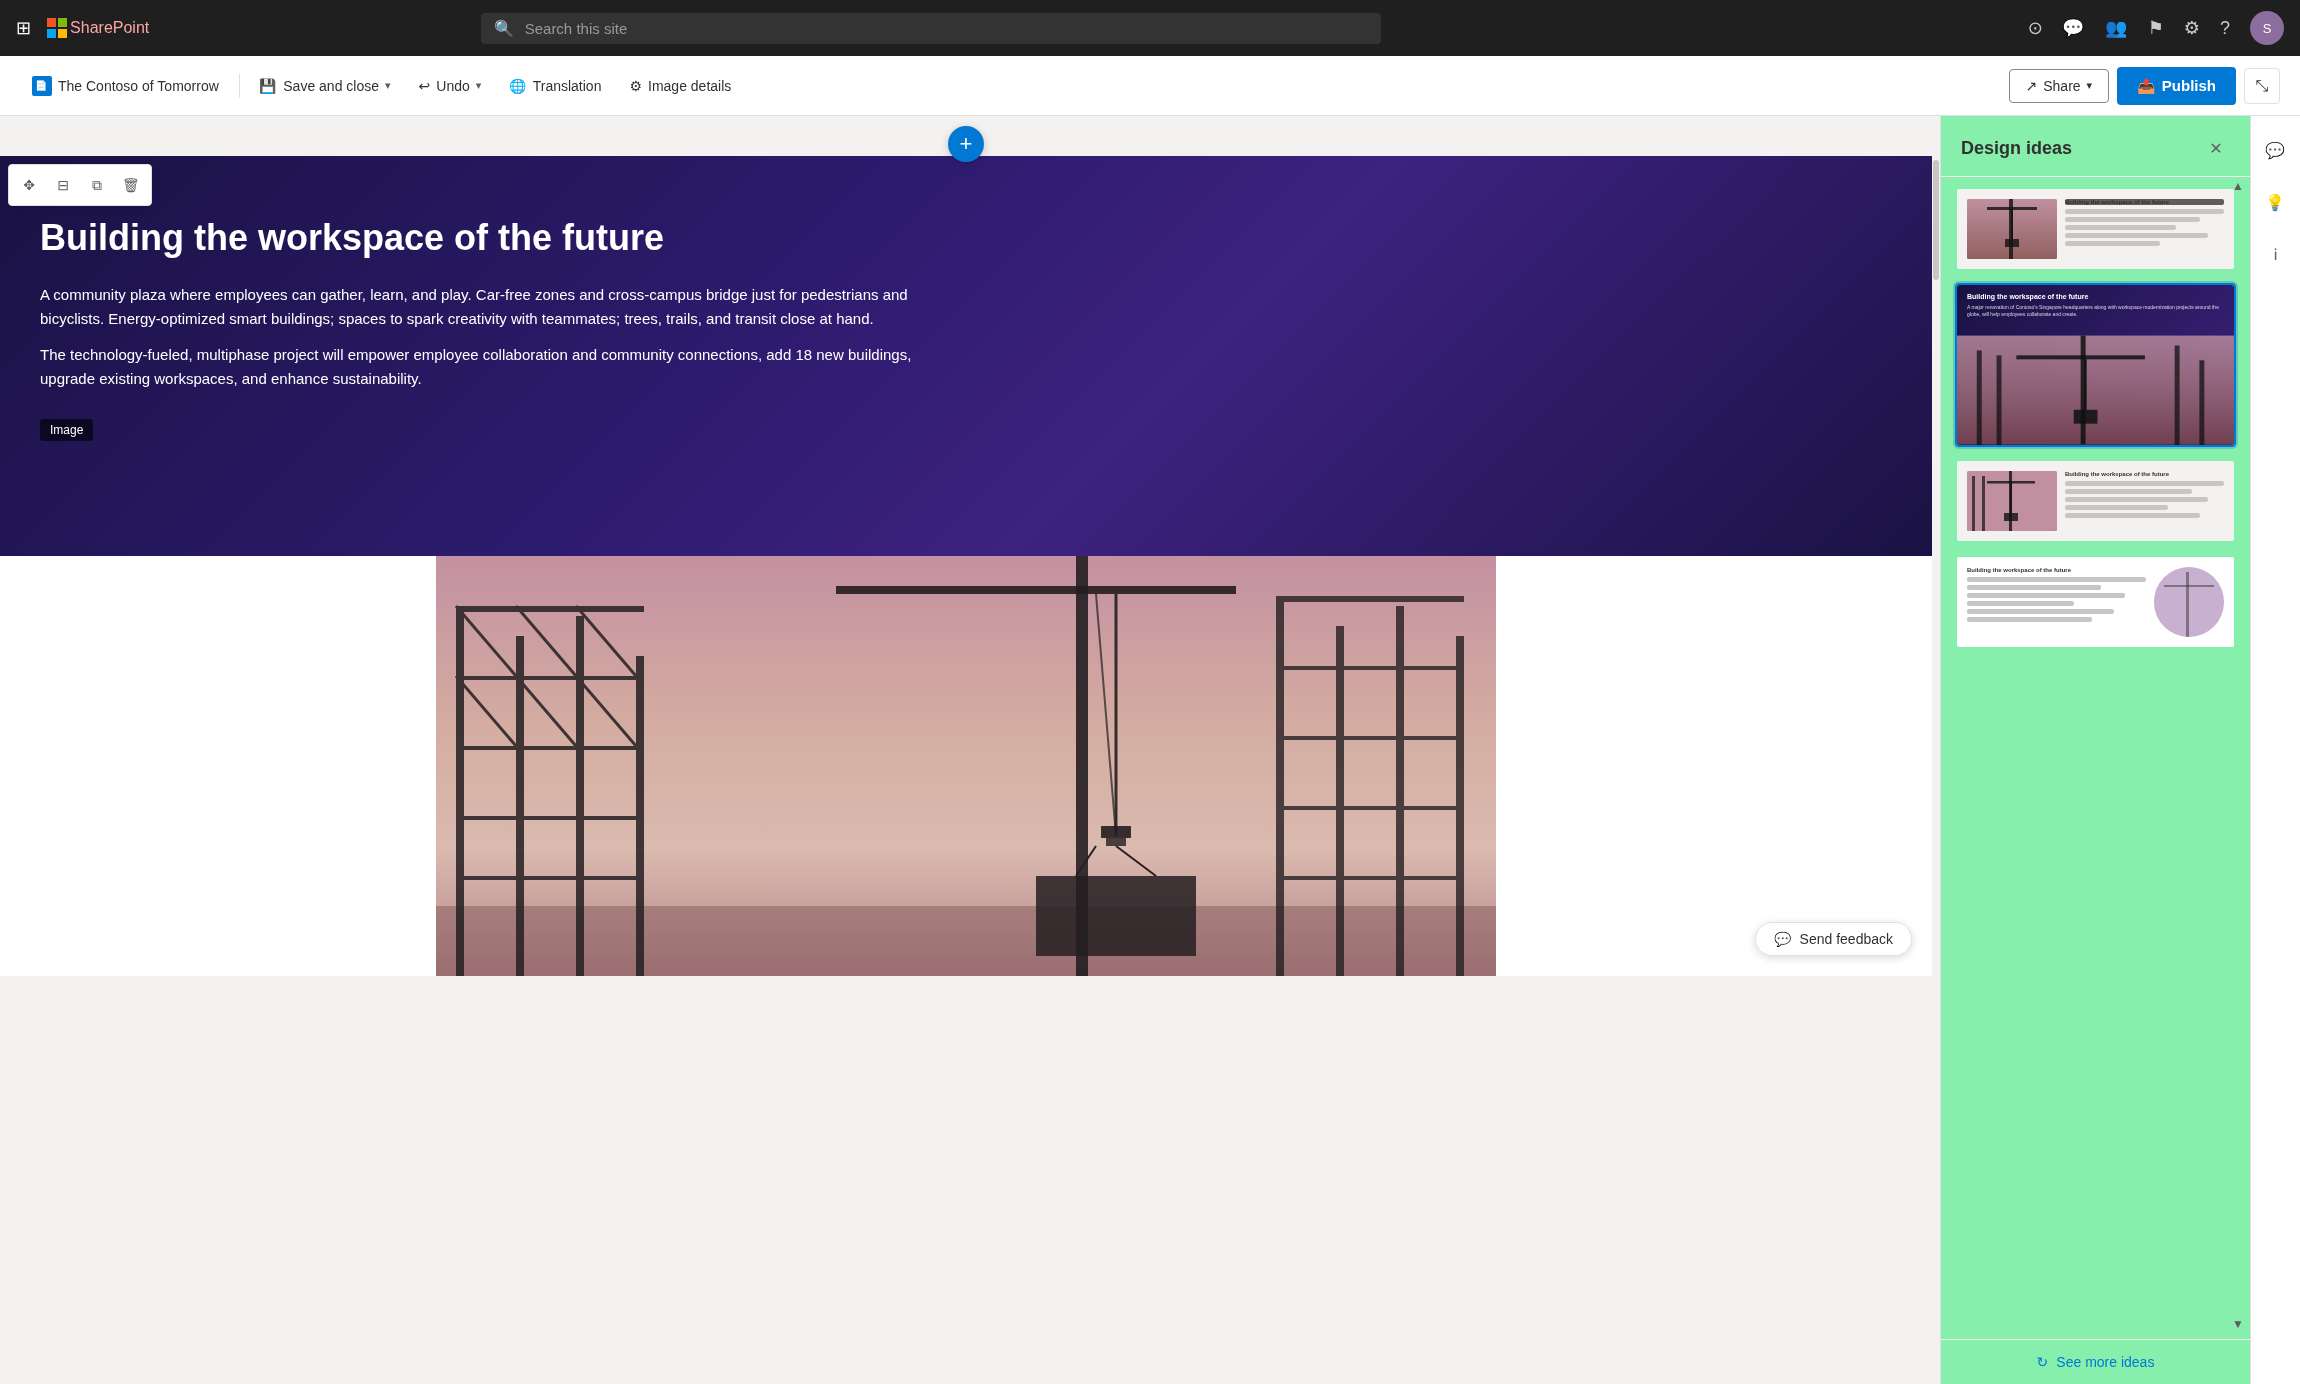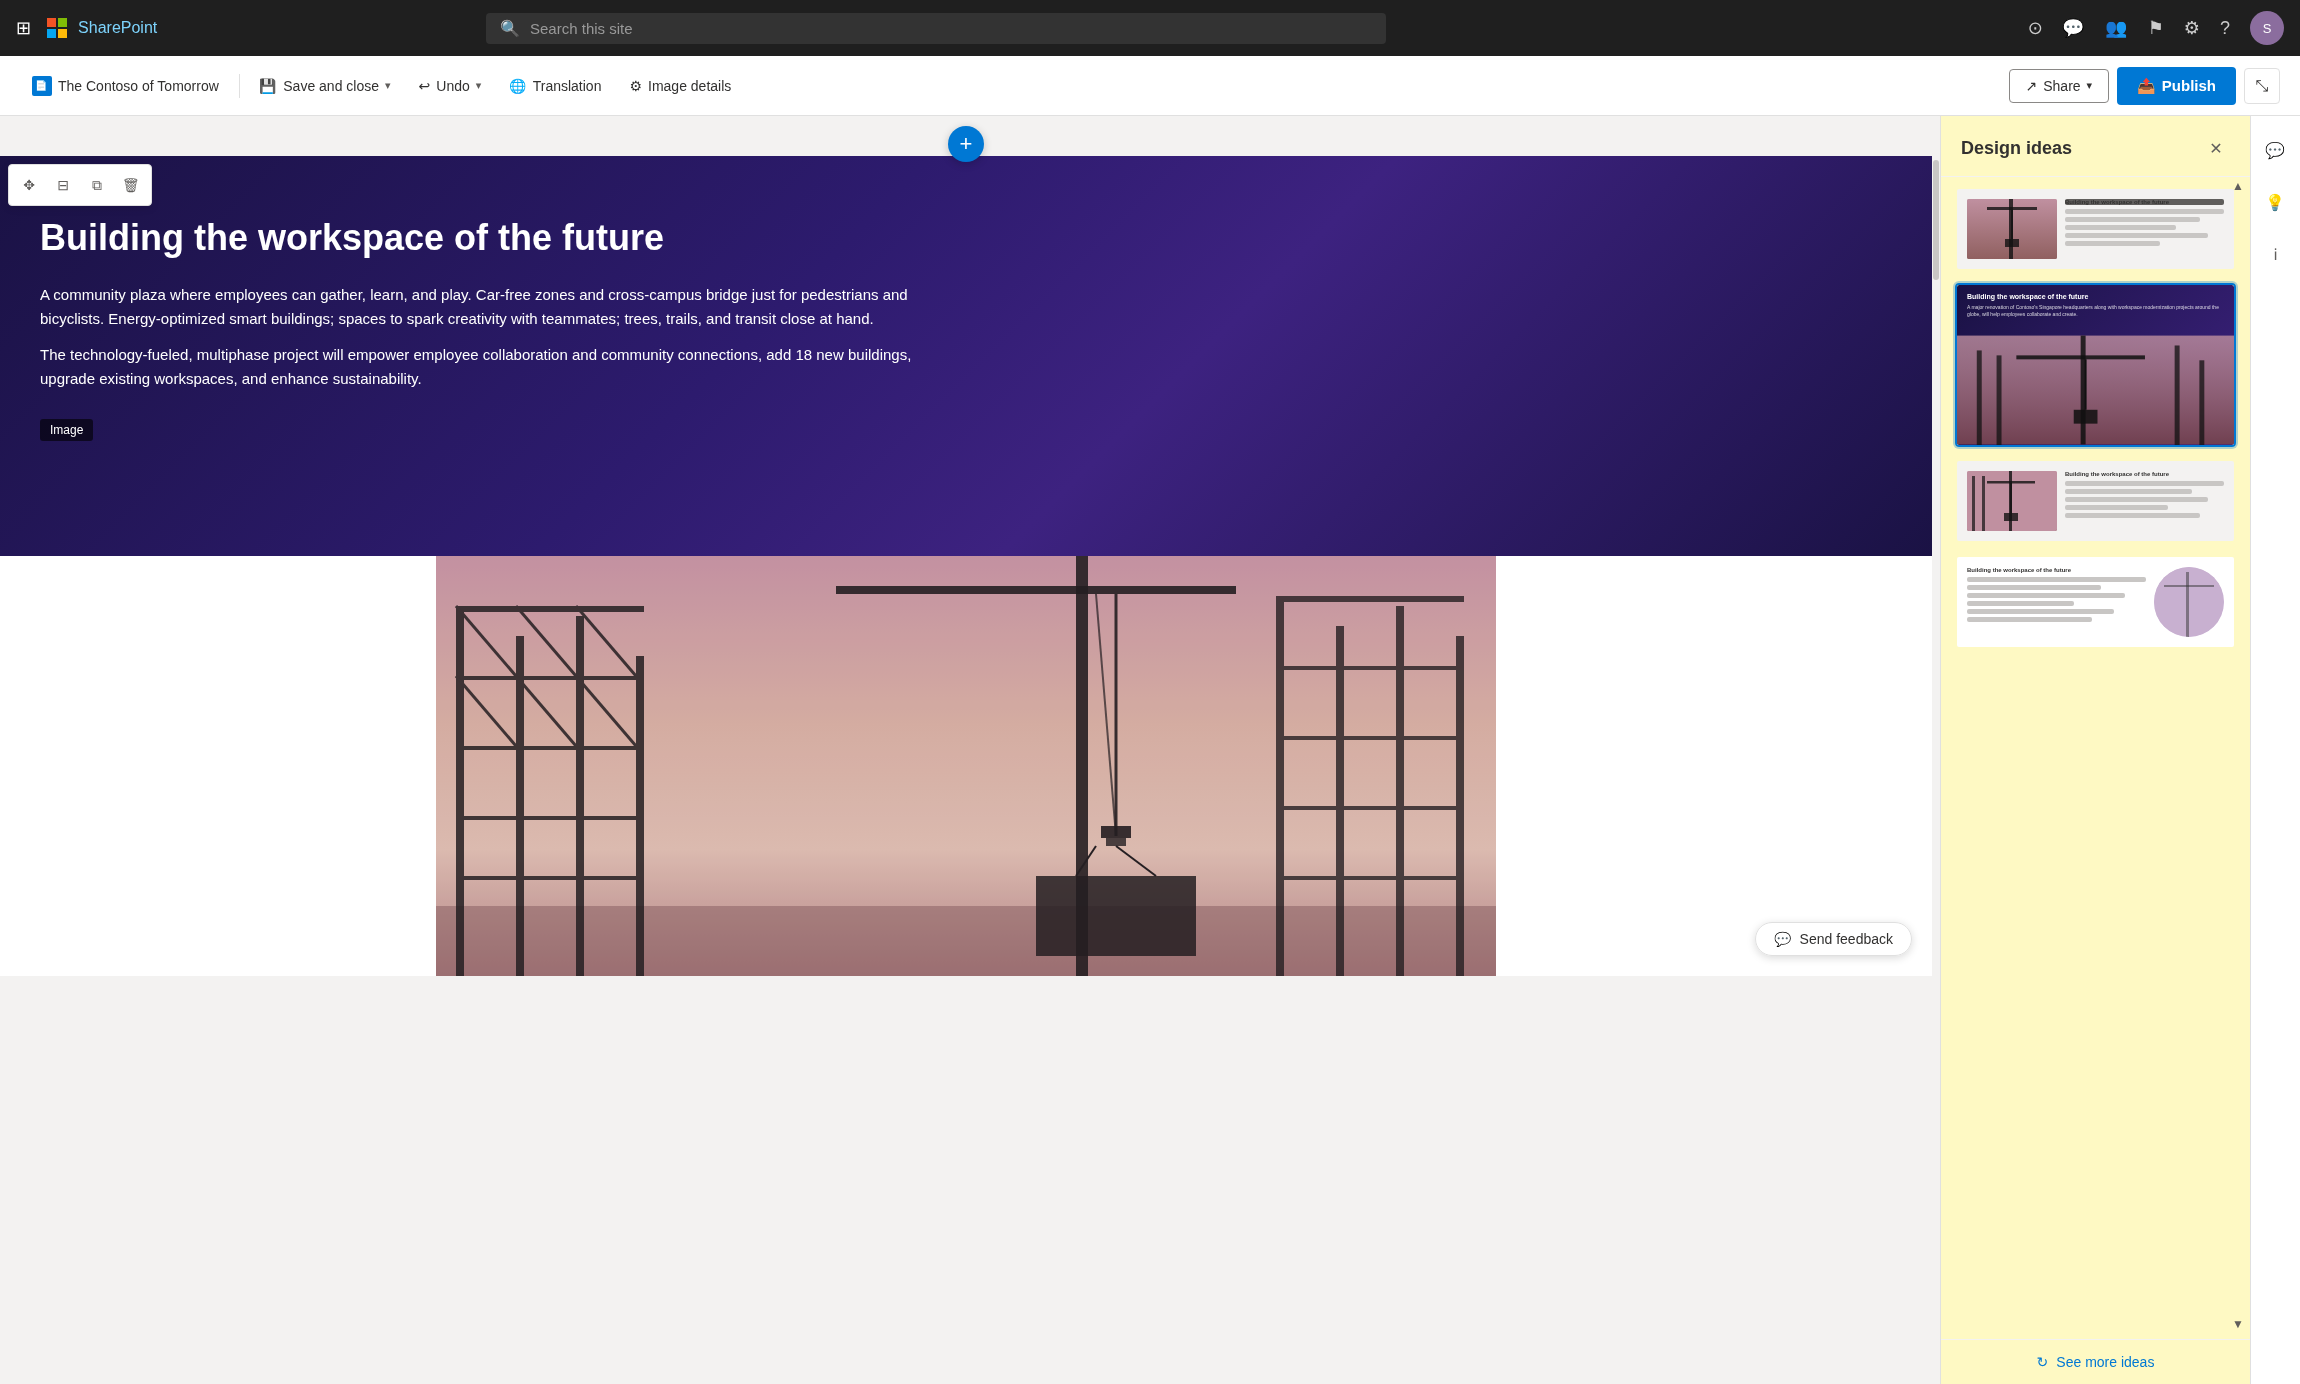--- a/index.html
+++ b/index.html
@@ -17,21 +17,21 @@
       z-index: 100;
     }
     .waffle-icon { color: #fff; font-size: 18px; cursor: pointer; }
     .ms-logo { display: flex; gap: 3px; align-items: center; }
     .ms-logo-grid { display: grid; grid-template-columns: 1fr 1fr; gap: 2px; width: 20px; height: 20px; }
     .ms-logo-grid span { display: block; }
     .ms-logo-grid span:nth-child(1) { background: #f35325; }
     .ms-logo-grid span:nth-child(2) { background: #81bc06; }
     .ms-logo-grid span:nth-child(3) { background: #05a6f0; }
     .ms-logo-grid span:nth-child(4) { background: #ffba08; }
-    .ms-app-name { color: #7dd3fc; font-size: 16px; font-weight: 300; margin-left: 8px; }
+    .ms-app-name { color: #fca5a5; font-size: 16px; font-weight: 300; }
     .nav-search {
       flex: 1;
       max-width: 900px;
       margin: 0 auto;
       display: flex;
       align-items: center;
       background: #333;
       border-radius: 4px;
       padding: 6px 14px;
       gap: 10px;
@@ -245,21 +245,21 @@
       border-radius: 3px;
       margin: 4px auto;
       position: absolute;
       top: 40px;
       left: 1px;
     }
 
     
     .design-ideas-panel {
       width: 310px;
-      background: #fef9c3;
+      background: #86efac;
       border-left: 1px solid #e0e0e0;
       display: flex;
       flex-direction: column;
       position: relative;
     }
     .design-ideas-header {
       display: flex;
       align-items: center;
       justify-content: space-between;
       padding: 18px 20px 14px 20px;

